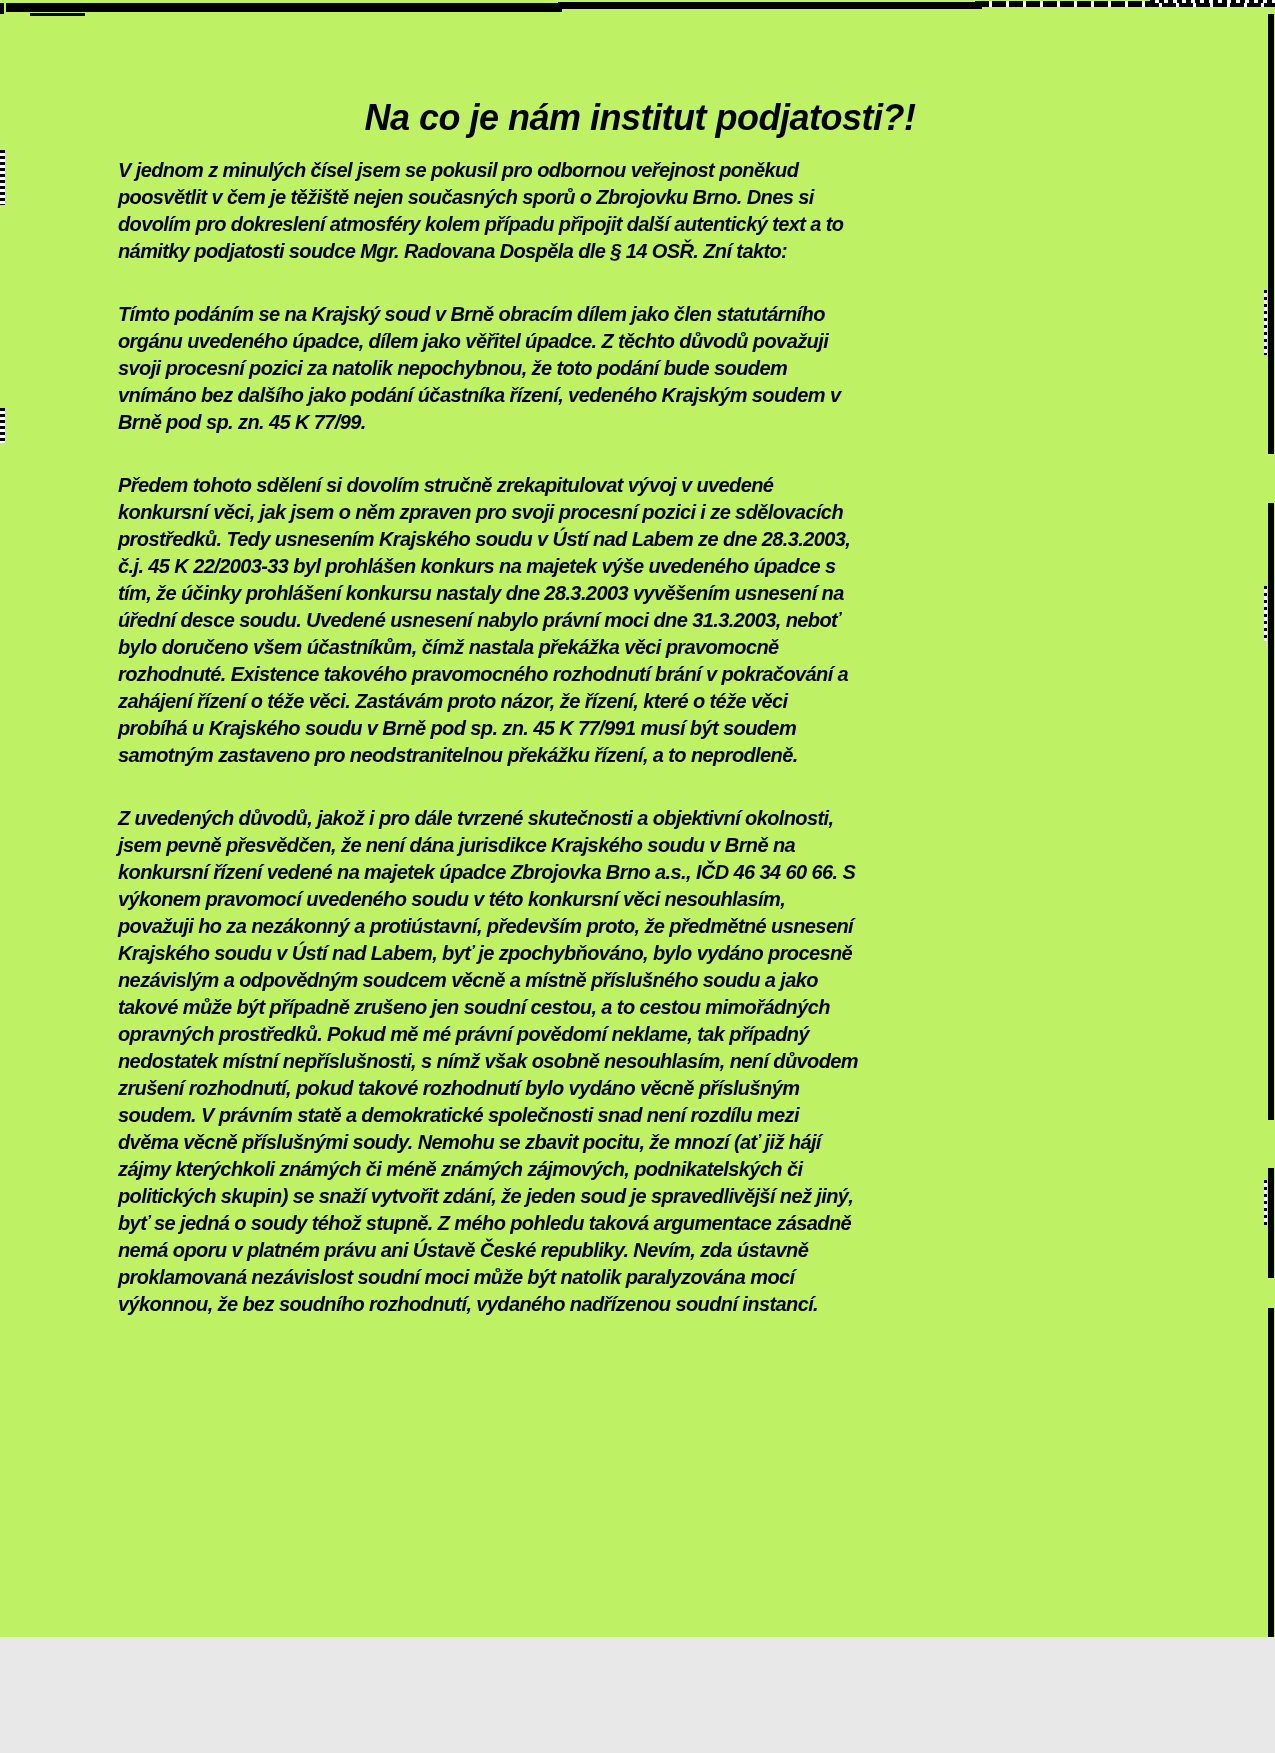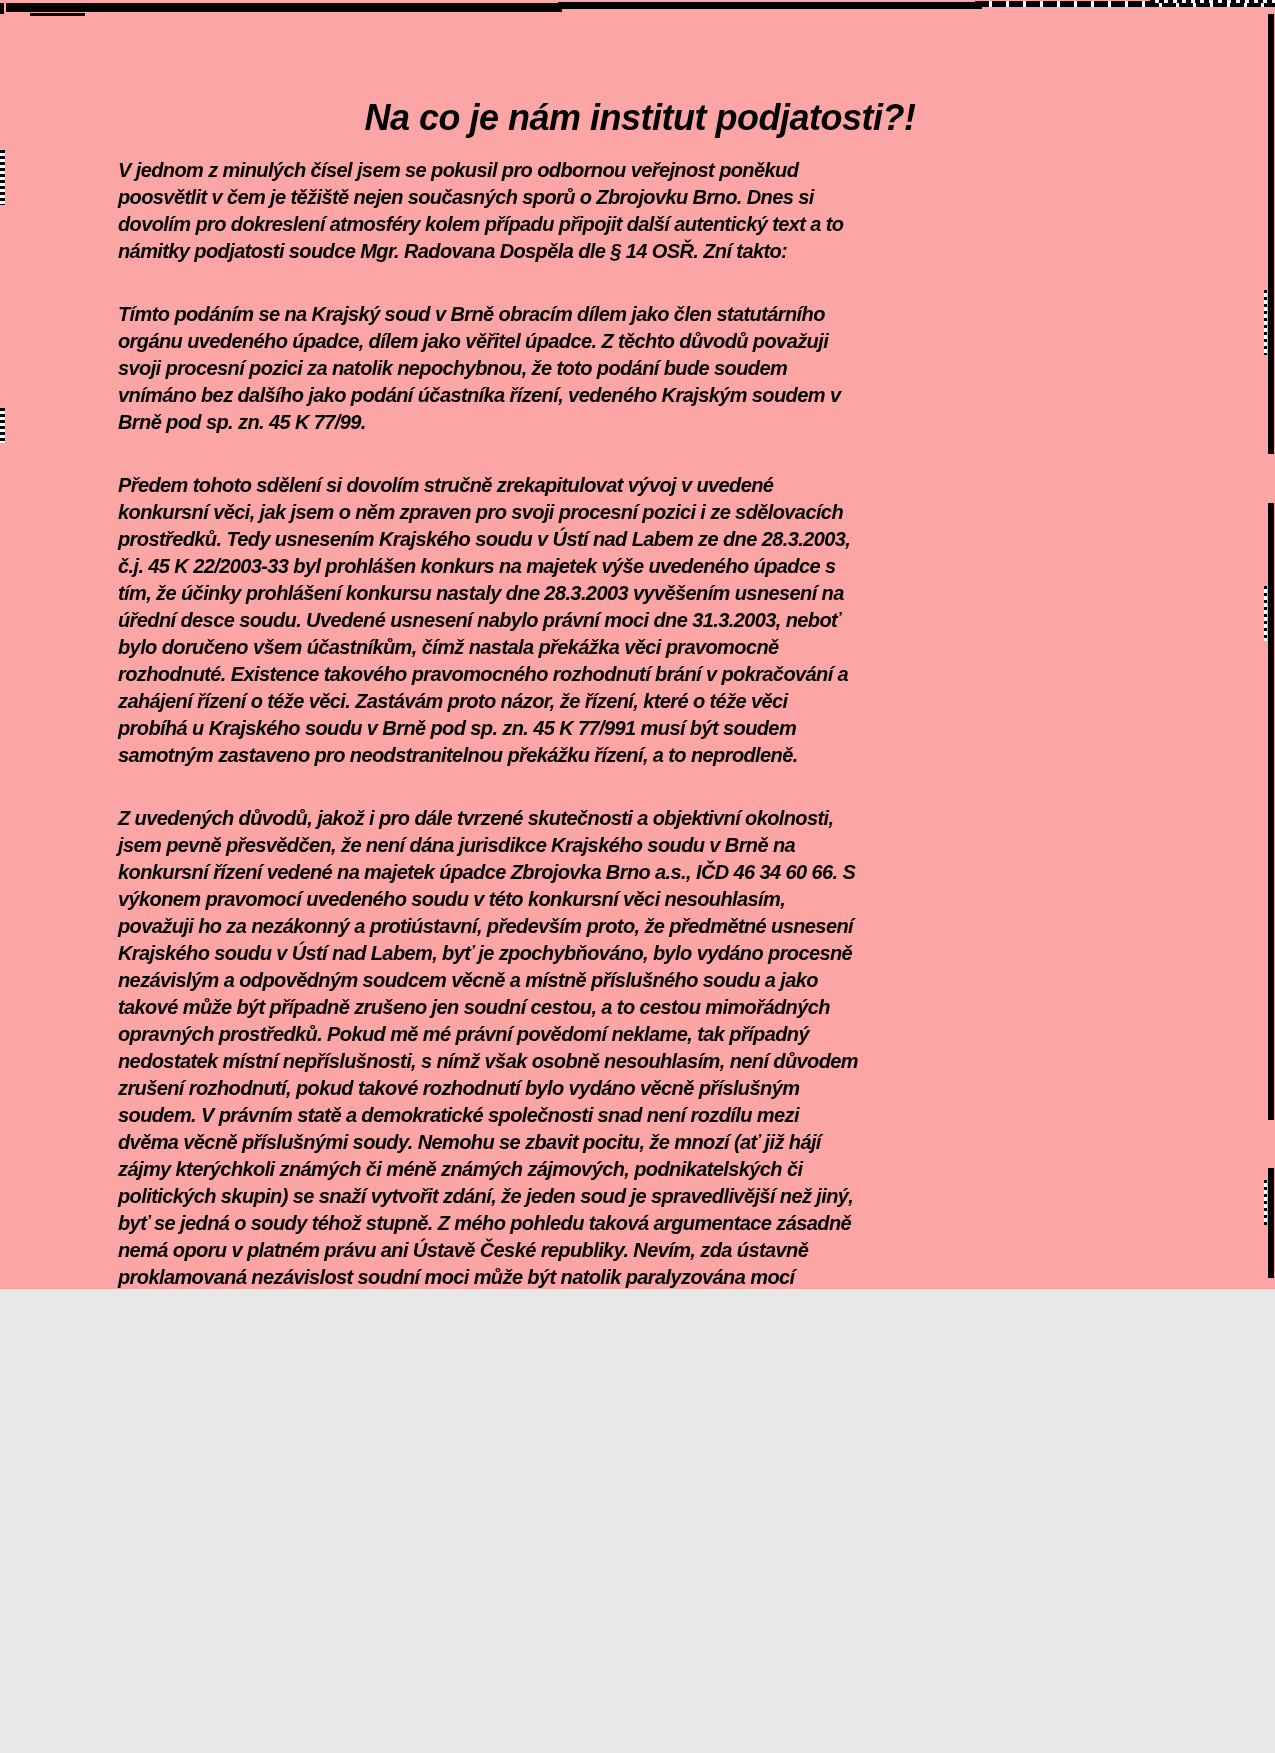--- a/index.html
+++ b/index.html
@@ -3,22 +3,22 @@
 <meta charset="utf-8">
 <style>
   html, body {
     margin: 0;
     padding: 0;
     background: #e8e8e8;
   }
   .page {
     position: relative;
     width: 1275px;
-    height: 1289px;
-    background: #fca5a5;
+    height: 1637px;
+    background: #bef264;
     overflow: hidden;
     font-family: "Liberation Sans", "DejaVu Sans", sans-serif;
     color: #000000;
   }
 
   
   .artifact { position: absolute; background: #000; }
   .topbar-a   { left: 6px;    top: 3px;  width: 556px; height: 9px; }
   .topbar-b   { left: 558px;  top: 2px;  width: 424px; height: 7px; }
   .topbar-c   { left: 975px;  top: 1px;  width: 300px; height: 6px;

